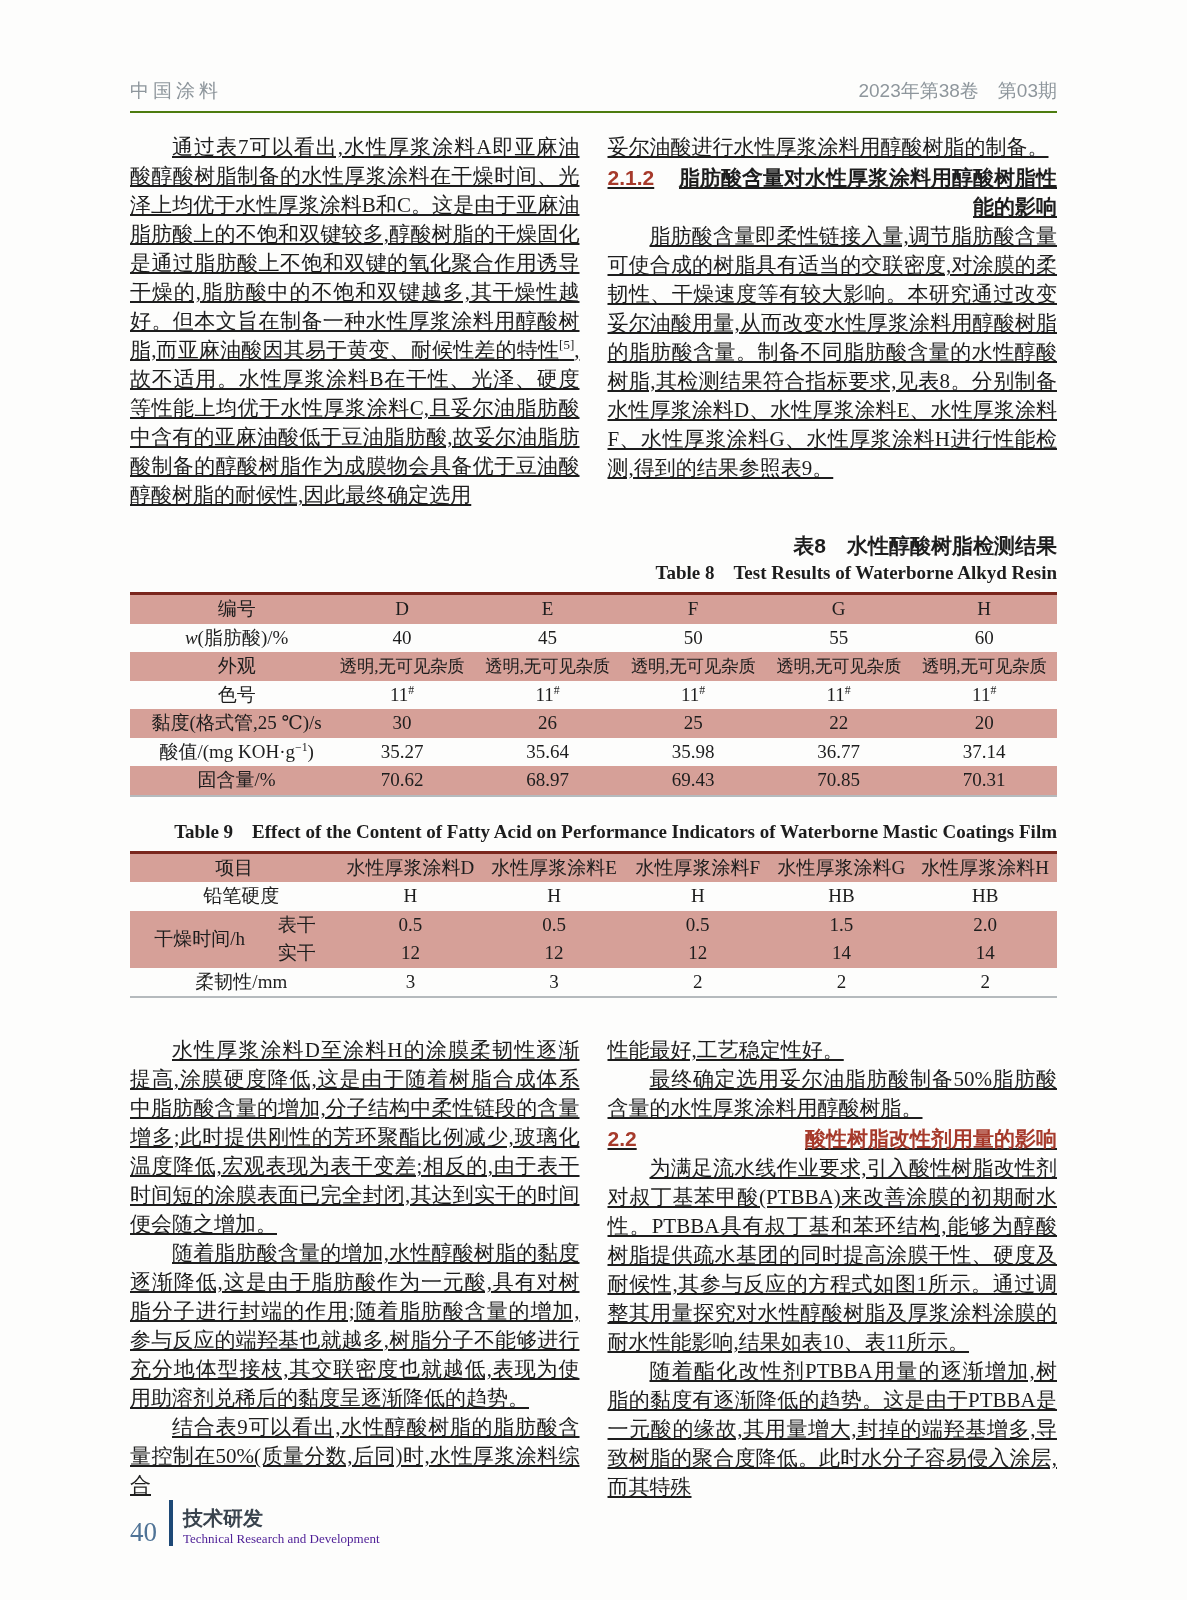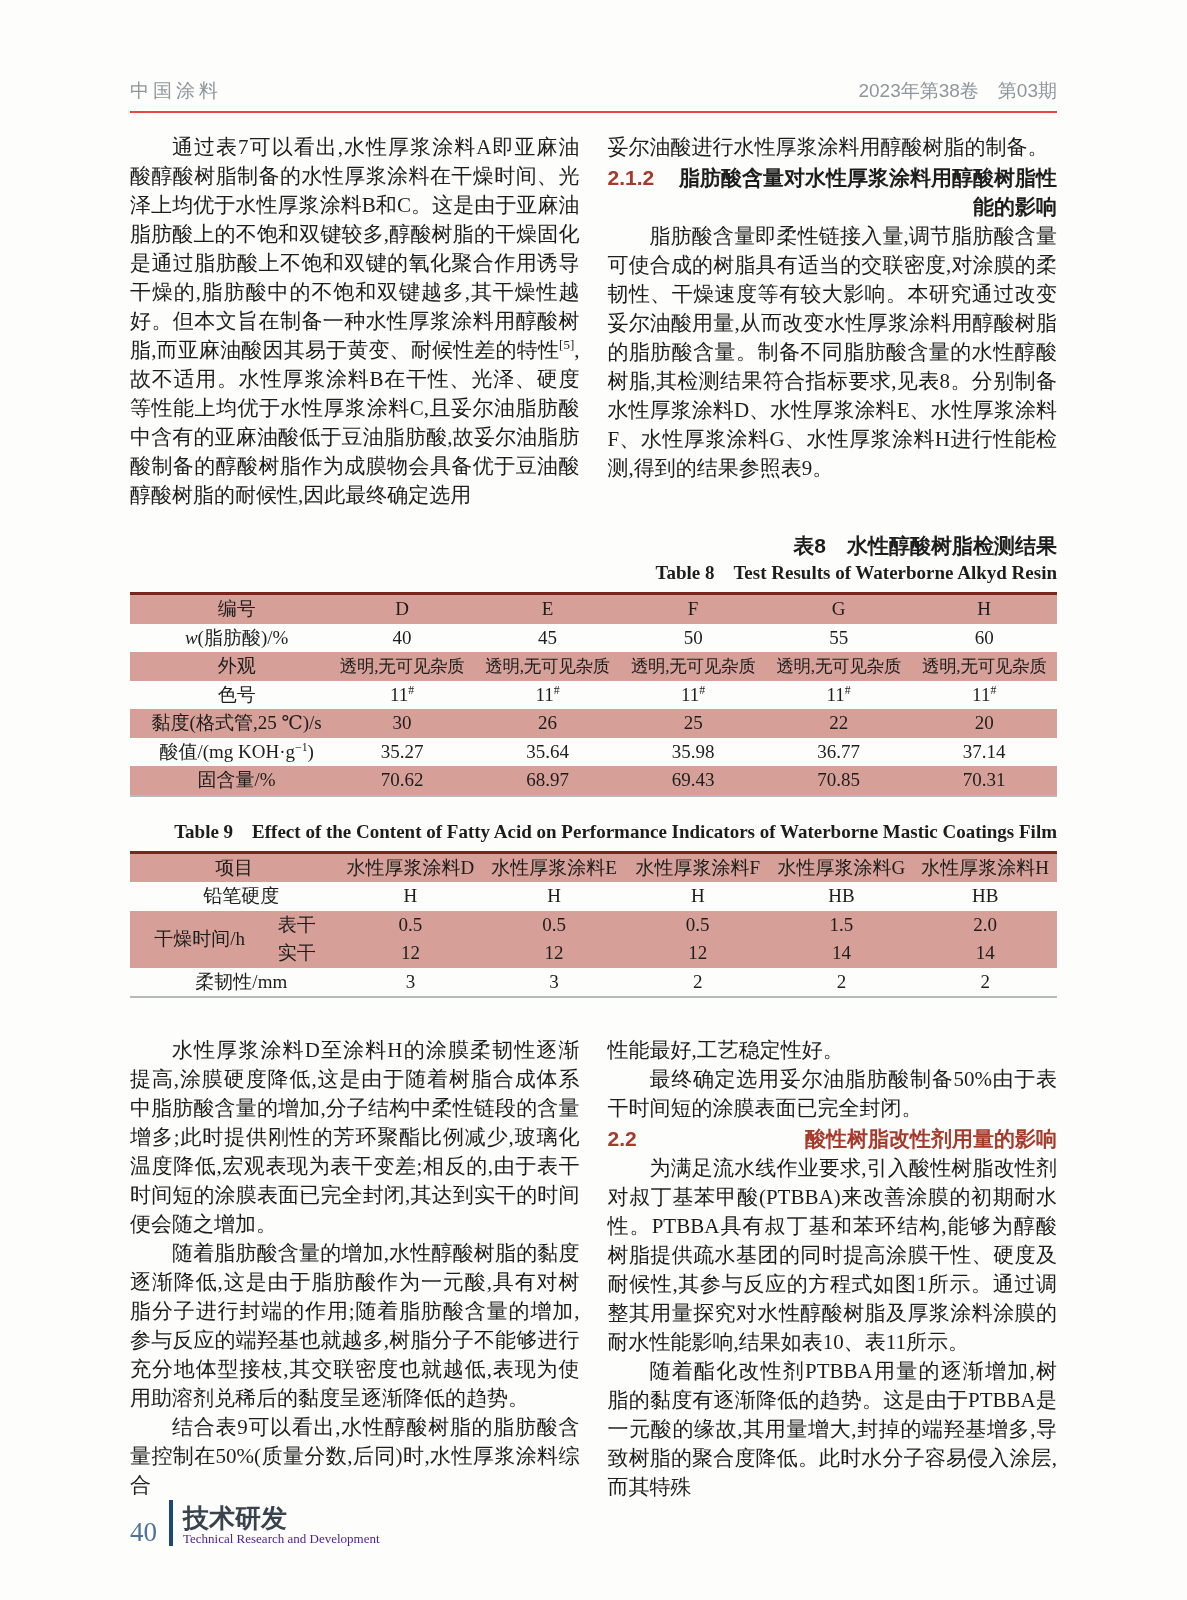--- a/index.html
+++ b/index.html
@@ -16,28 +16,28 @@
     --accent:#a63a2b;
     --pink:#d6a098;
     --tableTop:#7a261d;
     --footerBlue:#1e4976;
   }
   
   .runhead{
     margin-top:78px;
     display:flex;justify-content:space-between;
     padding-bottom:7px;
-    border-bottom:2px solid #ef4444;
+    border-bottom:2px solid #4d7c0f;
     color:#8e969c;
     font-size:19px;
     font-family:"Liberation Sans","DejaVu Sans",sans-serif;
   }
   .runhead .journal{letter-spacing:4px;}
   
-  .cols{display:flex;gap:28px;}
+  .cols{display:flex;gap:28px;text-decoration:underline;}
   .cols-top{margin-top:20px;}
   .cols-bottom{margin-top:38px;}
   .col{flex:1 1 0;min-width:0;}
   .p{font-size:21px;line-height:29px;text-align:justify;margin:0;text-indent:2em;}
   .p.cont{text-indent:0;}
   .p + .p{margin-top:0;}
   sup{font-size:0.62em;line-height:0;}
   
   .h3{
     display:flex;align-items:flex-start;
@@ -76,21 +76,21 @@
   
   .pagefoot{
     position:absolute;left:130px;bottom:52px;
     display:flex;align-items:center;
   }
   .pagefoot .pnum{font-size:27px;color:#4f7396;margin-right:12px;align-self:flex-end;}
   .pagefoot .bar{width:4px;height:46px;background:var(--footerBlue);margin-right:10px;}
   .pagefoot .sec{display:flex;flex-direction:column;justify-content:center;}
   .pagefoot .sec-cn{
     font-family:"Liberation Sans","DejaVu Sans",sans-serif;
-    font-weight:bold;font-size:26px;line-height:24px;color:#39434d;margin-top:8px;
+    font-weight:bold;font-size:20px;line-height:24px;color:#39434d;margin-top:8px;
   }
   .pagefoot .sec-en{font-size:13px;line-height:18px;color:#4c1d95;}
 </style>
 </head>
 <body>
 
 <div class="page" style="--accent: #a63a2b; --pink: #d6a098; --tableTop: #7a261d; --footerBlue: #1e4976;">
 
   <div class="runhead">
     <span class="journal">中国涂料</span>
@@ -247,21 +247,21 @@
   </div>
 
   <div class="cols cols-bottom">
     <div class="col">
       <p class="p">水性厚浆涂料D至涂料H的涂膜柔韧性逐渐提高,涂膜硬度降低,这是由于随着树脂合成体系中脂肪酸含量的增加,分子结构中柔性链段的含量增多;此时提供刚性的芳环聚酯比例减少,玻璃化温度降低,宏观表现为表干变差;相反的,由于表干时间短的涂膜表面已完全封闭,其达到实干的时间便会随之增加。</p>
       <p class="p">随着脂肪酸含量的增加,水性醇酸树脂的黏度逐渐降低,这是由于脂肪酸作为一元酸,具有对树脂分子进行封端的作用;随着脂肪酸含量的增加,参与反应的端羟基也就越多,树脂分子不能够进行充分地体型接枝,其交联密度也就越低,表现为使用助溶剂兑稀后的黏度呈逐渐降低的趋势。</p>
       <p class="p">结合表9可以看出,水性醇酸树脂的脂肪酸含量控制在50%(质量分数,后同)时,水性厚浆涂料综合</p>
     </div>
     <div class="col">
       <p class="p cont">性能最好,工艺稳定性好。</p>
-      <p class="p">最终确定选用妥尔油脂肪酸制备50%由于表干时间短的涂膜表面已完全封闭。</p>
+      <p class="p">最终确定选用妥尔油脂肪酸制备50%脂肪酸含量的水性厚浆涂料用醇酸树脂。</p>
       <div class="h3 allred">
         <span class="num">2.2</span>
         <span class="t">酸性树脂改性剂用量的影响</span>
       </div>
       <p class="p">为满足流水线作业要求,引入酸性树脂改性剂对叔丁基苯甲酸(PTBBA)来改善涂膜的初期耐水性。PTBBA具有叔丁基和苯环结构,能够为醇酸树脂提供疏水基团的同时提高涂膜干性、硬度及耐候性,其参与反应的方程式如图1所示。通过调整其用量探究对水性醇酸树脂及厚浆涂料涂膜的耐水性能影响,结果如表10、表11所示。</p>
       <p class="p">随着酯化改性剂PTBBA用量的逐渐增加,树脂的黏度有逐渐降低的趋势。这是由于PTBBA是一元酸的缘故,其用量增大,封掉的端羟基增多,导致树脂的聚合度降低。此时水分子容易侵入涂层,而其特殊</p>
     </div>
   </div>
 
   <div class="pagefoot">

